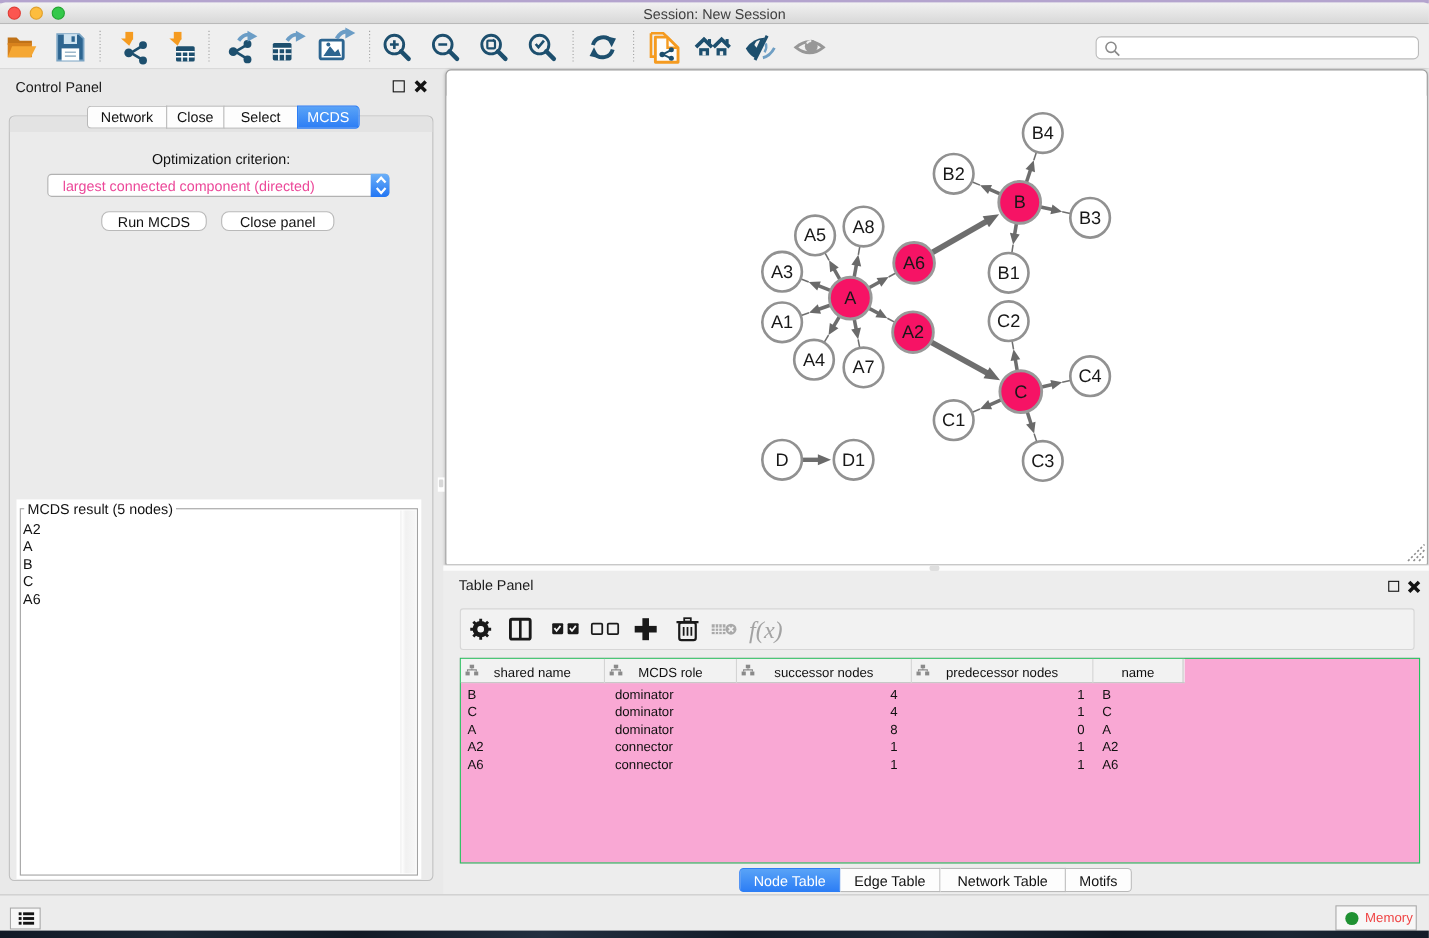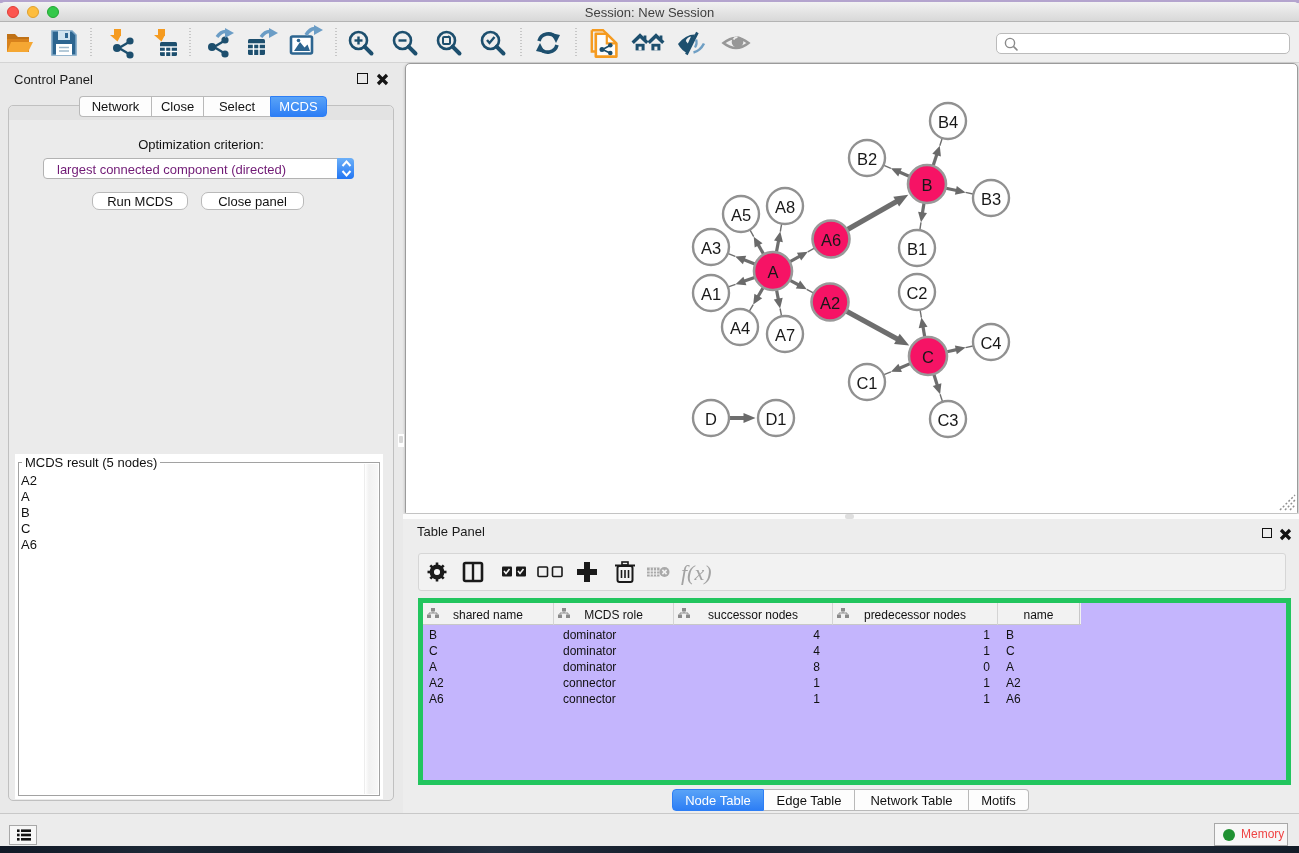--- a/index.html
+++ b/index.html
@@ -29,21 +29,21 @@
 #cp-tabs { position:absolute; left:79px; top:33px; height:21px; display:flex; font-size:13px; z-index:3; }
 #cp-tabs .tab { border:1px solid #b9b9b9; border-right:none; background:#fdfdfd;
   padding-top:2px; text-align:center; color:#111; height:21px; }
 #cp-tabs .tab:first-child { border-radius:4px 0 0 4px; }
 #cp-tabs .tab.sel { background:linear-gradient(#59a3f7,#2d7ef5); color:#fff; border:1px solid #2d7ef5;
   border-radius:0 4px 4px 0; }
 #cp-panel { position:absolute; left:8px; top:42px; width:386px; height:696px;
   border:1px solid #c0c0c0; border-radius:5px; background:#ebebeb; }
 #opt-label { position:absolute; left:0; width:100%; top:31px; text-align:center; font-size:13px; color:#111; }
 #dropdown { position:absolute; left:34px; top:52px; width:311px; height:21px; background:#fff;
-  border:1px solid #b2b2b2; border-radius:4px; font-size:13px; color:#701a75; }
+  border:1px solid #b2b2b2; border-radius:4px; font-size:13px; color:#ec4899; }
 #dropdown .txt { position:absolute; left:13px; top:3px; }
 #dd-btn { position:absolute; right:-1px; top:-1px; width:17px; height:21px; border-radius:0 4px 4px 0;
   background:linear-gradient(#6cb0f8,#2276f4); }
 .btn { position:absolute; height:18px; background:#fff; border:1px solid #b9b9b9; border-radius:7px;
   font-size:13px; color:#111; text-align:center; padding-top:1px; }
 #btn-run { left:83px; top:86px; width:96px; }
 #btn-close { left:192px; top:86px; width:103px; }
 #fieldset { position:absolute; left:6px; top:348px; width:368px; height:345px;
   background:#fff; }
 #fs-border { position:absolute; left:3px; top:8px; right:3px; bottom:3px;
@@ -68,21 +68,21 @@
 
 
 #tp { position:absolute; left:403px; top:456px; width:896px; height:294px;
   background:#ededed; }
 #tp-title { position:absolute; left:14px; top:5px; font-size:13px; color:#1a1a1a; }
 #tp-max { position:absolute; left:859px; top:9px; width:10px; height:10px; border:1.5px solid #111; }
 #tp-close { position:absolute; left:876px; top:8px; width:13px; height:13px; }
 #tp-toolbar { position:absolute; left:15px; top:34px; width:868px; height:38px;
   background:#f2f2f2; border:1px solid #d6d6d6; border-radius:3px; }
 #tp-table { position:absolute; left:15px; top:79px; width:873px; height:187px;
-  background:#c4b5fd; border:5px solid #22c55e; font-size:12px; }
+  background:#f9a8d4; border:1px solid #22c55e; font-size:12px; }
 #tp-header { position:absolute; left:0; top:0; height:22px; width:658px; background:#f2f2f2;
   border-bottom:1px solid #c8c8c8; display:flex; }
 #tp-header .hcell { position:relative; height:22px; border-right:1px solid #d4d4d4;
   text-align:center; padding-top:5px; color:#111; }
 #tp-tabs { position:absolute; left:269px; top:270px; height:22px; display:flex; font-size:13px; }
 #tp-tabs .tab { border:1px solid #b9b9b9; border-left:none; background:#fdfdfd;
   padding-top:3px; text-align:center; color:#111; height:22px; }
 #tp-tabs .tab.sel { background:linear-gradient(#59a3f7,#2d7ef5); color:#fff;
   border-radius:4px 0 0 4px; border:1px solid #2d7ef5; }
 #tp-tabs .tab:last-child { border-radius:0 4px 4px 0; }

